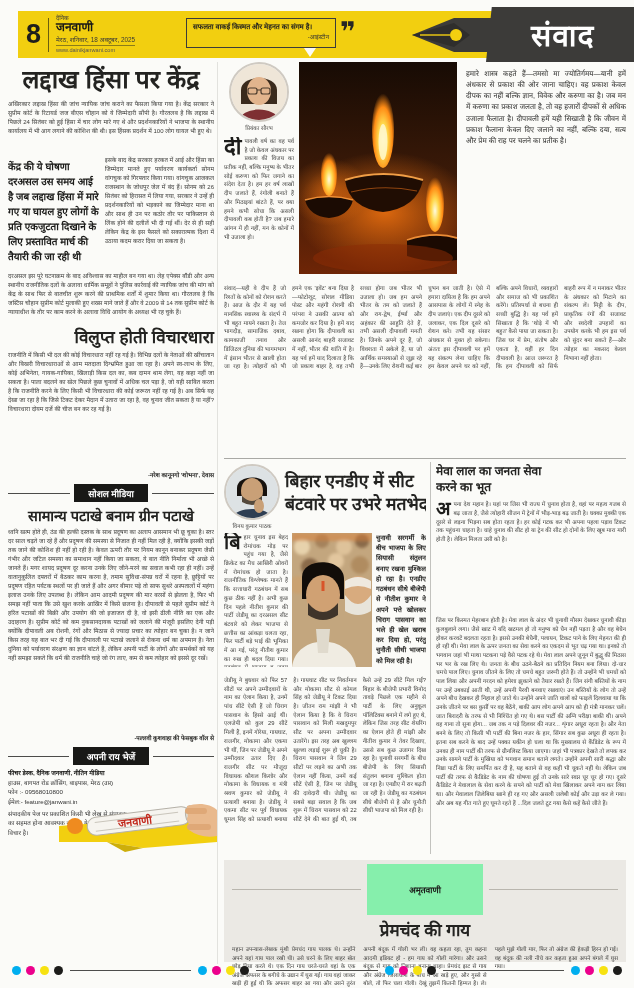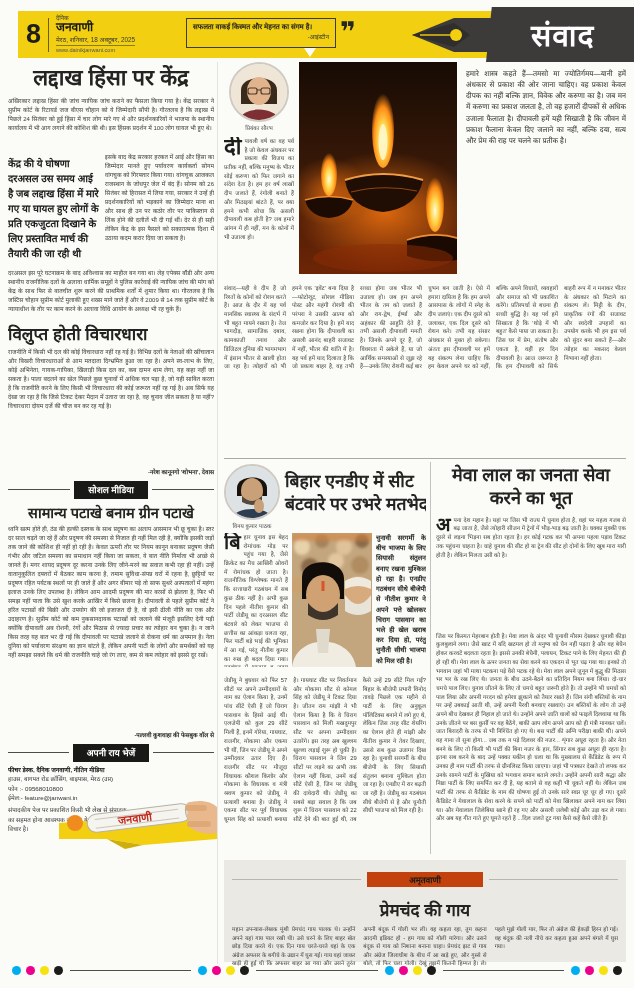--- a/index.html
+++ b/index.html
@@ -33,26 +33,26 @@
   .body-text{font-size:6px;line-height:1.5;text-align:justify;color:#3c3c3a;overflow:hidden}
   .signature{font-size:6px;font-weight:bold;text-align:right;color:#1f1f1d;margin:2px 0 1px}
   .hl{font-weight:bold;color:#232321}
   .author{display:flex;flex-direction:column;align-items:center;flex-shrink:0}
   .author .ring{border-radius:50%;overflow:hidden;border:2px solid #cfcac2;background:#eee}
   .author .name{font-size:5.8px;color:#4a4a48;margin-top:2px;white-space:nowrap}
   .dropcap{float:left;font-weight:bold;color:#1d1d1b;line-height:.85;padding:1px 3px 0 0}
 
   
   .col-left{position:absolute;left:8px;top:62px;width:210px;height:902px;overflow:hidden;border-right:1px solid #e2e2de;padding-right:3px}
-  .ed-headline{font-size:22px;line-height:1.25;text-align:center;margin:2px 0 5px}
+  .ed-headline{font-size:25px;line-height:1.25;text-align:center;margin:2px 0 5px}
   .ed-lead{height:52px}
   .ed-mid{height:114px;overflow:hidden;margin-top:4px}
   .pullquote{float:left;width:47%;font-size:10px;font-weight:bold;line-height:1.5;color:#1c1c1a;padding:3px 5px 2px 0;text-align:left}
   .ed-rest{height:50px;margin-top:2px}
-  .letters-headline{font-size:17px;text-align:left;margin:3px 0 3px}
+  .letters-headline{font-size:17px;text-align:right;margin:3px 0 3px}
   .letters-body{height:118px}
   .social-headline{font-size:14.5px;text-align:center;margin:2px 0 3px;white-space:nowrap}
   .social-body{height:204px}
   .contact{font-size:6.2px;line-height:1.55;color:#333}
   .contact b{color:#151513}
   .opinion-bottom{position:relative;height:92px}
   .disclaimer{width:58%;font-size:6.2px;line-height:1.55;color:#333;margin-top:2px}
   .promo-svg{position:absolute;right:-3px;top:24px}
 
   
@@ -75,33 +75,33 @@
   .bh-headrow{display:flex;gap:5px;align-items:flex-start}
   .bh-headline{font-size:17.5px;line-height:1.3;margin-top:6px;white-space:nowrap}
   .bh-midrow{display:flex;gap:4px;margin-top:3px}
   .bh-col1{width:64px;flex-shrink:0;font-size:5.8px;line-height:1.5;text-align:justify;color:#3c3c3a;height:134px;overflow:hidden}
   .bh-col1 .dropcap{font-size:20px}
   .bh-lead{flex:1;font-size:6.6px;font-weight:bold;line-height:1.55;text-align:justify;color:#262624;height:134px;overflow:hidden}
   .bh-body{margin-top:5px;column-count:3;column-gap:6px;font-size:5.8px;line-height:1.5;text-align:justify;color:#3c3c3a;height:182px;overflow:hidden}
 
   
   .mewa{position:absolute;left:436px;top:464px;width:190px;height:392px;overflow:hidden}
-  .mw-headline{font-size:18px;line-height:1.3;text-align:center}
+  .mw-headline{font-size:12px;line-height:1.3;text-align:left}
   .mw-row{display:flex;gap:5px;margin-top:5px}
   .mw-leftstack{width:82px;flex-shrink:0;display:flex;flex-direction:column;align-items:center}
   .mw-seclabel{display:block;width:100%;text-align:center;background:#191917;color:#fff;font-weight:bold;font-size:8.5px;padding:2.5px 0;margin-top:4px}
   .mw-intro{flex:1;font-size:5.8px;line-height:1.5;text-align:justify;color:#3c3c3a;height:112px;overflow:hidden}
   .mw-intro .dropcap{font-size:19px}
   .mw-body{margin-top:4px;font-size:5.8px;line-height:1.5;text-align:justify;color:#3c3c3a;height:226px;overflow:hidden}
 
   
   .amrit{position:absolute;left:224px;top:860px;width:402px;height:102px;background:#ebe9e4;padding:4px 8px 6px}
   .am-head{display:flex;align-items:center}
   .am-head::before,.am-head::after{content:"";flex:1;border-top:1px solid #b9b6ae}
-  .am-label{background:#c2410c;color:#1c1c1a;font-weight:bold;font-size:8.5px;padding:2px 42px;margin:8px 6px}
+  .am-label{background:#86efac;color:#1c1c1a;font-weight:bold;font-size:8.5px;padding:20px 42px;margin:0 6px}
   .am-headline{font-size:17px;text-align:center;margin:3px 0 4px}
   .am-body{column-count:3;column-gap:8px;font-size:5.7px;line-height:1.5;text-align:justify;color:#3c3c3a;height:46px;overflow:hidden}
 
   
   .cmyk-row{position:absolute;left:12px;right:12px;top:966px;display:flex;align-items:center}
   .cmyk-group{display:flex;gap:5px}
   .cmyk-dot{width:9px;height:9px;border-radius:50%}
   .cmyk-line{flex:1;height:1.5px;background:#4d4d4b;margin:0 7px}
   .c-cyan{background:#00aeef}.c-magenta{background:#ec008c}.c-yellow{background:#f7e211}.c-black{background:#1c1c1a}
 </style>

